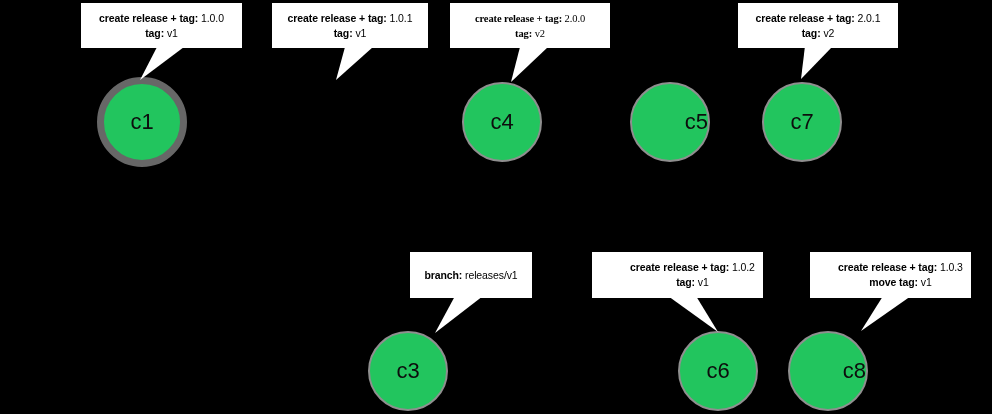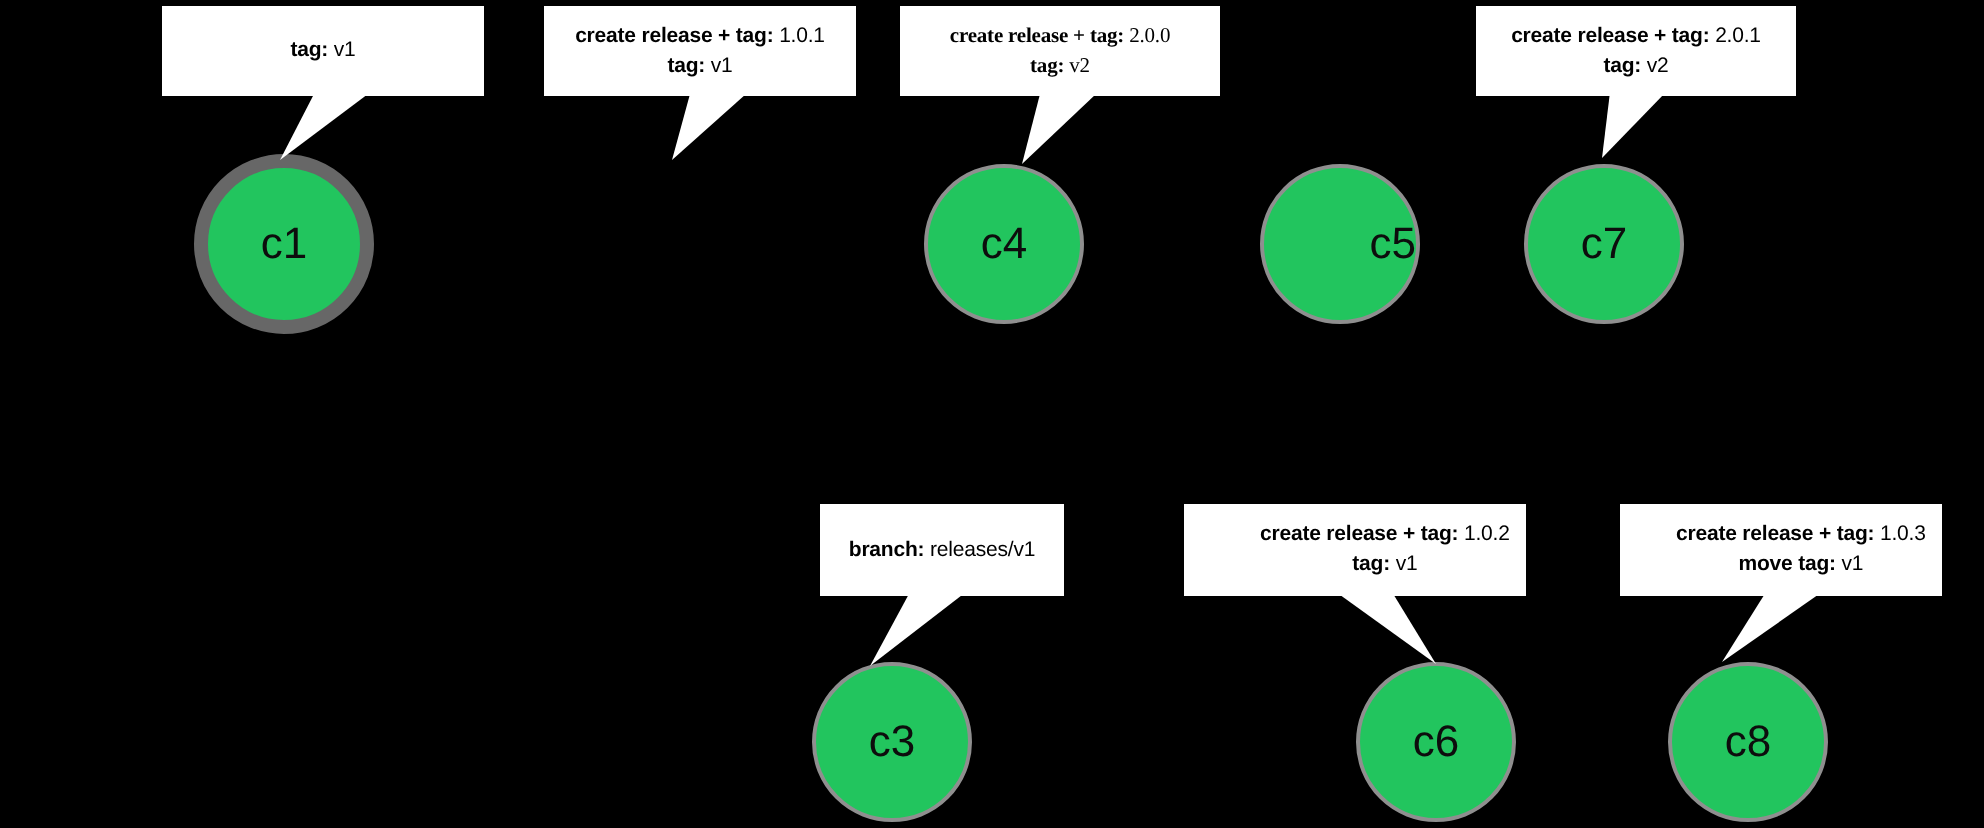--- a/index.html
+++ b/index.html
@@ -55,23 +55,23 @@
     text-align: center;
   }
   .callout .line b { font-weight: bold; }
 
   
   #node-c1 { left: 97px;  top: 77px; }
   #node-c2 { left: 290px; top: 82px; }
   #node-c4 { left: 462px; top: 82px; }
   #node-c5 { left: 630px; top: 82px; justify-content: flex-end; }
   #node-c7 { left: 762px; top: 82px; }
-  #node-c3 { left: 406px; top: 331px; }
+  #node-c3 { left: 368px; top: 331px; }
   #node-c6 { left: 678px; top: 331px; }
-  #node-c8 { left: 834px; top: 331px; }
+  #node-c8 { left: 788px; top: 331px; justify-content: flex-end; }
 
   #callout-c1 { left: 81px;  top: 3px;   min-width: 161px; }
   #callout-c2 { left: 272px; top: 3px;   min-width: 156px; }
   #callout-c4 { left: 450px; top: 3px;   min-width: 160px; font-family: Liberation Serif, serif; }
   #callout-c7 { left: 738px; top: 3px;   min-width: 160px; }
   #callout-c3 { left: 410px; top: 252px; min-width: 122px; height: 46px; }
   #callout-c6 { left: 592px; top: 252px; min-width: 158px; height: 46px; padding-left: 38px; }
   #callout-c8 { left: 810px; top: 252px; min-width: 153px; height: 46px; padding-left: 28px; }
 </style>
 </head>
@@ -106,20 +106,21 @@
     <span>c3</span>
   </div>
   <div class="node" id="node-c6">
     <span>c6</span>
   </div>
   <div class="node" id="node-c8">
     <span>c8</span>
   </div>
 
   <div class="callout" id="callout-c1">
+    <div class="line"><b>create release + tag:</b><span> 1.0.0</span></div>
     <div class="line"><b>tag:</b><span> v1</span></div>
   </div>
 
   <div class="callout" id="callout-c2">
     <div class="line"><b>create release + tag:</b><span> 1.0.1</span></div>
     <div class="line"><b>tag:</b><span> v1</span></div>
   </div>
 
   <div class="callout" id="callout-c4">
     <div class="line"><b>create release + tag:</b><span> 2.0.0</span></div>

